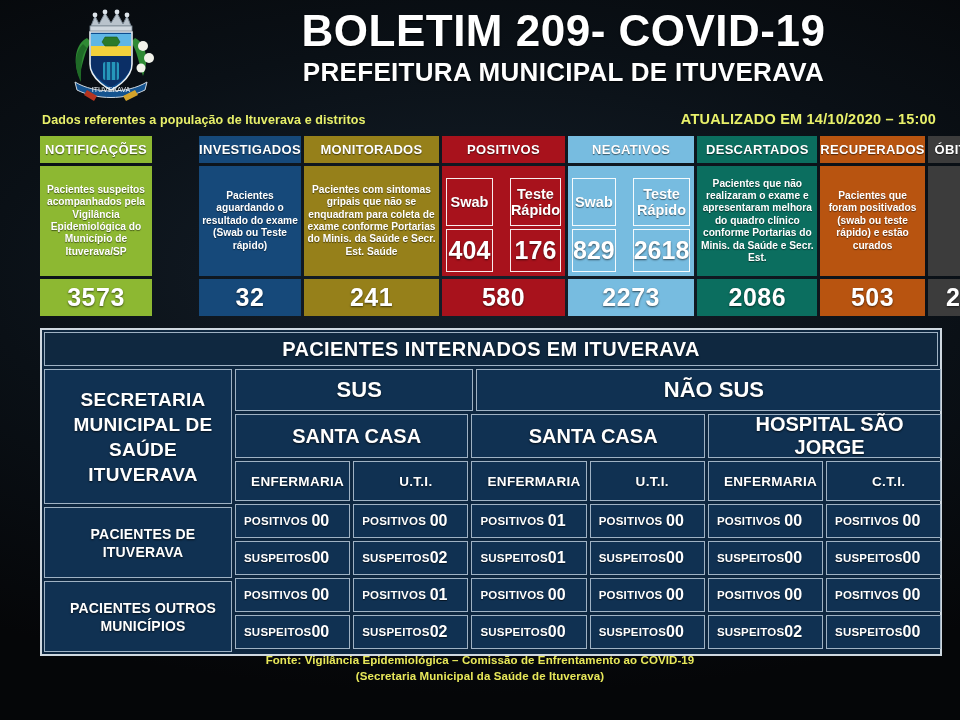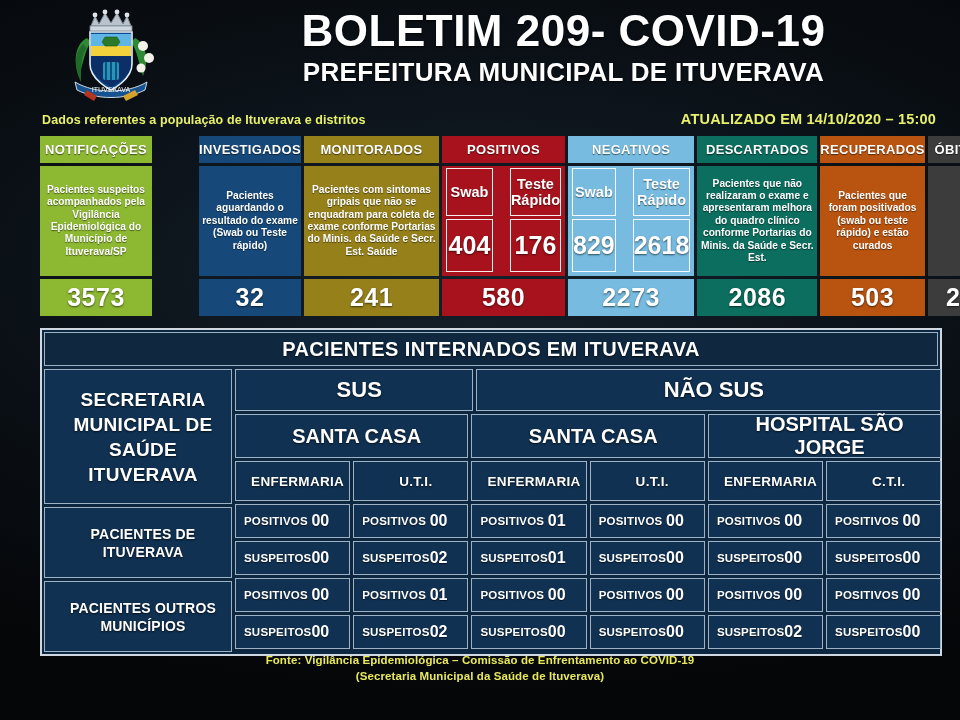--- a/index.html
+++ b/index.html
@@ -104,21 +104,21 @@
     font-size: 25px;
     font-weight: bold;
     letter-spacing: .5px;
     text-shadow: 0 1px 2px rgba(0,0,0,.6);
   }
   
   .split-body {
     flex: 1;
     display: flex;
     gap: 17px;
-    padding: 2px 4px 4px 4px;
+    padding: 12px 4px 4px 4px;
   }
   .split-cell {
     flex: 1;
     display: flex;
     flex-direction: column;
     gap: 3px;
   }
   .split-label {
     flex: 0 0 48px;
     display: flex; align-items: center; justify-content: center;

